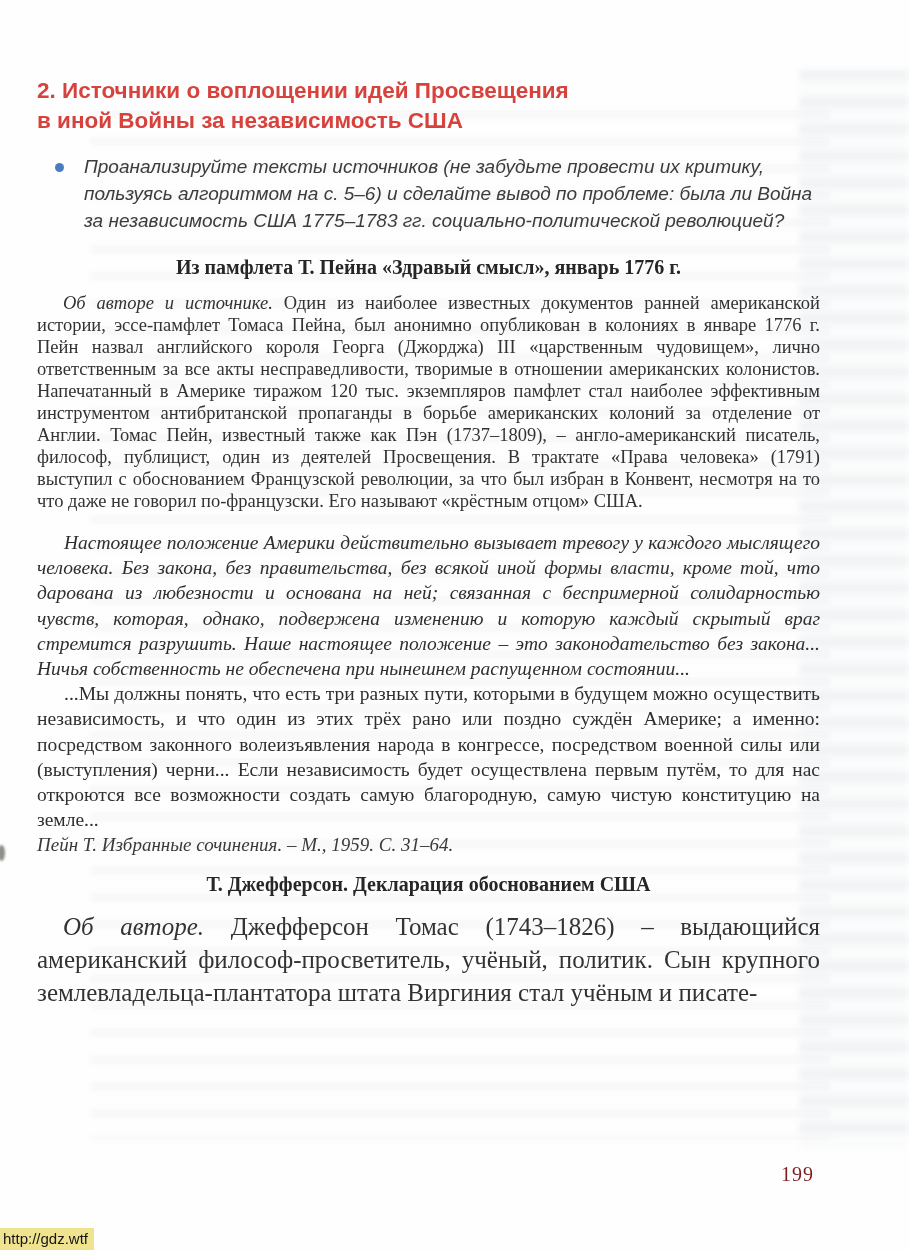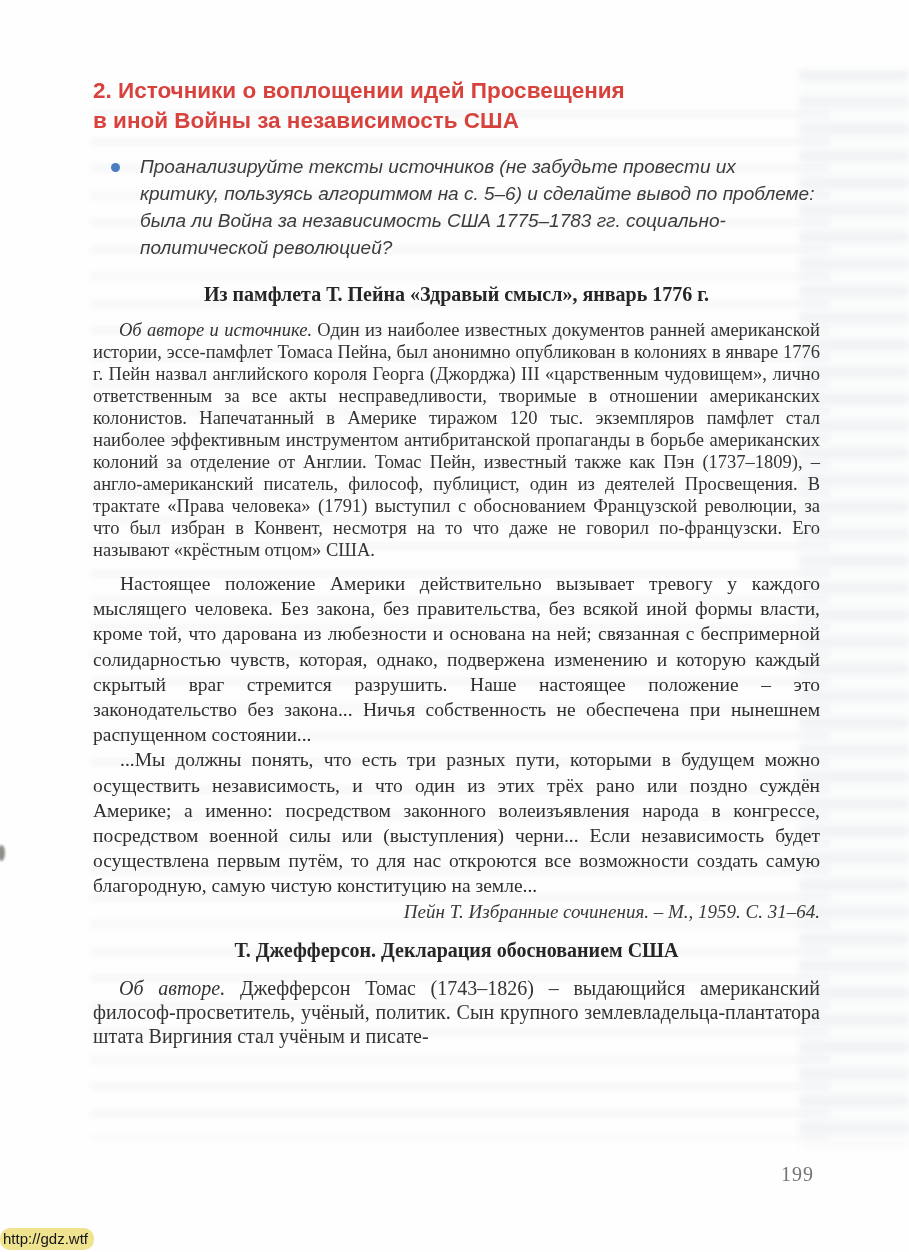--- a/index.html
+++ b/index.html
@@ -28,21 +28,21 @@
       rgba(120,138,150,0.10) 0 10px, rgba(120,138,150,0.02) 10px 27px);
     filter: blur(3px);
     pointer-events: none;
   }
   .edge-mark {
     position: absolute; left: -2px; top: 845px; width: 7px; height: 16px;
     background: #6a6a63; border-radius: 50%; opacity: .75; filter: blur(1px);
   }
   .content {
     position: relative;
-    padding: 76px 89px 0 93px; 
+    padding: 76px 89px 0 37px; 
     color: #2e2e2e;
   }
   .section-heading {
     margin: 0;
     font-family: "Liberation Sans", sans-serif;
     font-weight: bold;
     font-size: 22.5px;
     line-height: 30px;
     color: #d8423d;
   }
@@ -78,59 +78,58 @@
   .about {
     margin: 13px 0 0 0;
     font-size: 18.5px;
     line-height: 22px;
     text-align: justify;
     text-indent: 26px;
     color: #333333;
   }
   .about em { font-style: italic; margin-top: 44px; }
   .about2 {
-    font-size: 20px;
-    line-height: 24px;
+    font-size: 25px;
+    line-height: 33px;
     margin-top: 14px;
   }
   .quote {
     margin: 0;
     font-size: 19.5px;
     line-height: 25.2px;
     text-align: justify;
     text-indent: 27px;
     color: #2f2f2f;
   }
-  .quote-first { margin-top: 10px; }
+  .quote-first { margin-top: 18px; font-style: italic; }
   .source {
     margin: 0;
     font-size: 19px;
     line-height: 25.5px;
     font-style: italic;
-    text-align: right;
+    text-align: left;
     color: #3a3a3a;
   }
   .source .src-line { display: block; }
   .page-number {
     position: absolute;
     top: 1163px; right: 95px;
     font-size: 20px;
     letter-spacing: 1px;
-    color: #737373;
+    color: #7f1d1d;
   }
   .watermark {
     position: absolute;
     left: 0; bottom: 2px;
     background: #efe390;
     color: #161616;
     font-family: "Liberation Sans", sans-serif;
     font-size: 15px;
     line-height: 21px;
     padding: 0 6px 1px 3px;
-    border-radius: 10px;
   }
 </style>
 </head>
 <body>
 
 <div class="page">
 
   <div class="ghost-main"></div>
   <div class="ghost-right"></div>
   <div class="edge-mark"></div>

